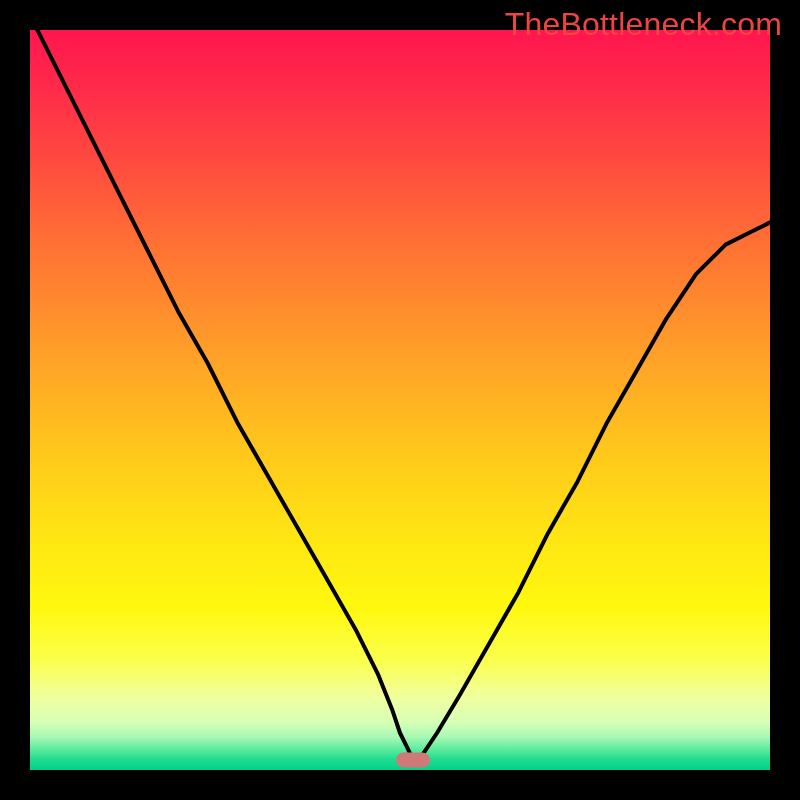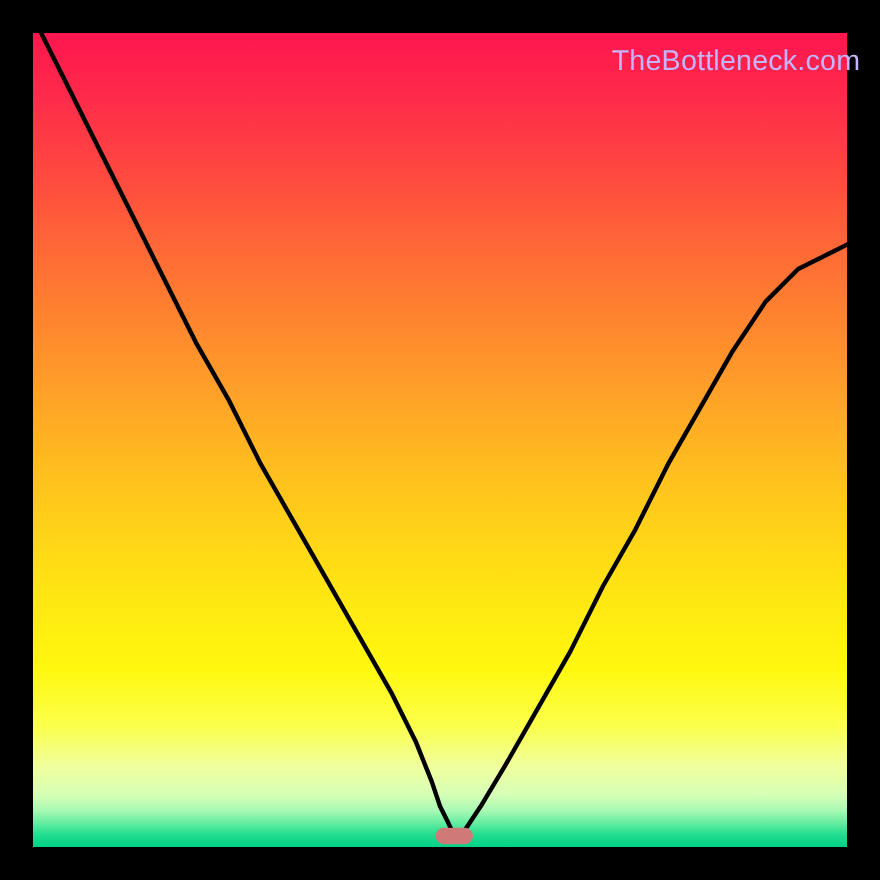--- a/index.html
+++ b/index.html
@@ -37,26 +37,25 @@
   }
   .marker {
     position: absolute;
     border-radius: 999px;
     transform: translate(-50%, -50%);
   }
   .watermark {
     position: absolute;
     top: 6px;
     right: 18px;
-    color: #c4b5fd;
-    font-size: 26px;
+    color: #ef4444;
+    font-size: 32px;
     font-weight: 400;
     letter-spacing: 0.2px;
     user-select: none;
-    margin-top: 34px;
   }
 </style>
 </head>
 <body>
 
 <div class="frame">
 
   <div class="plot-area">
 
     <svg class="gradient-bg" viewBox="0 0 100 100" preserveAspectRatio="none">

